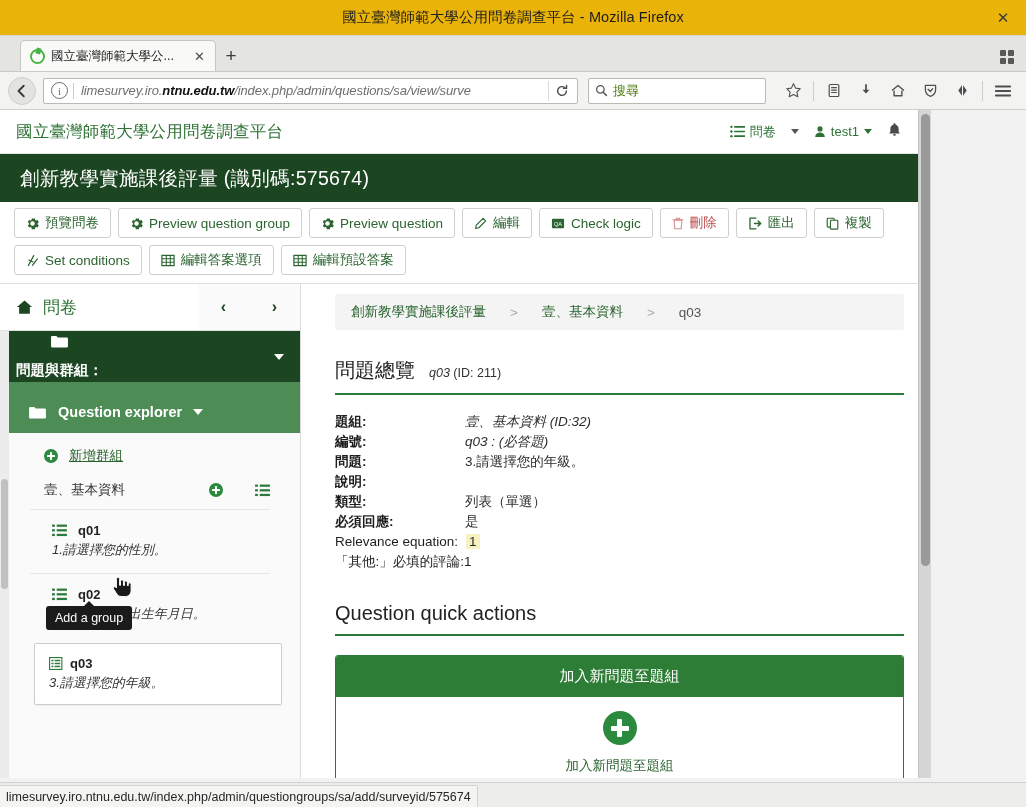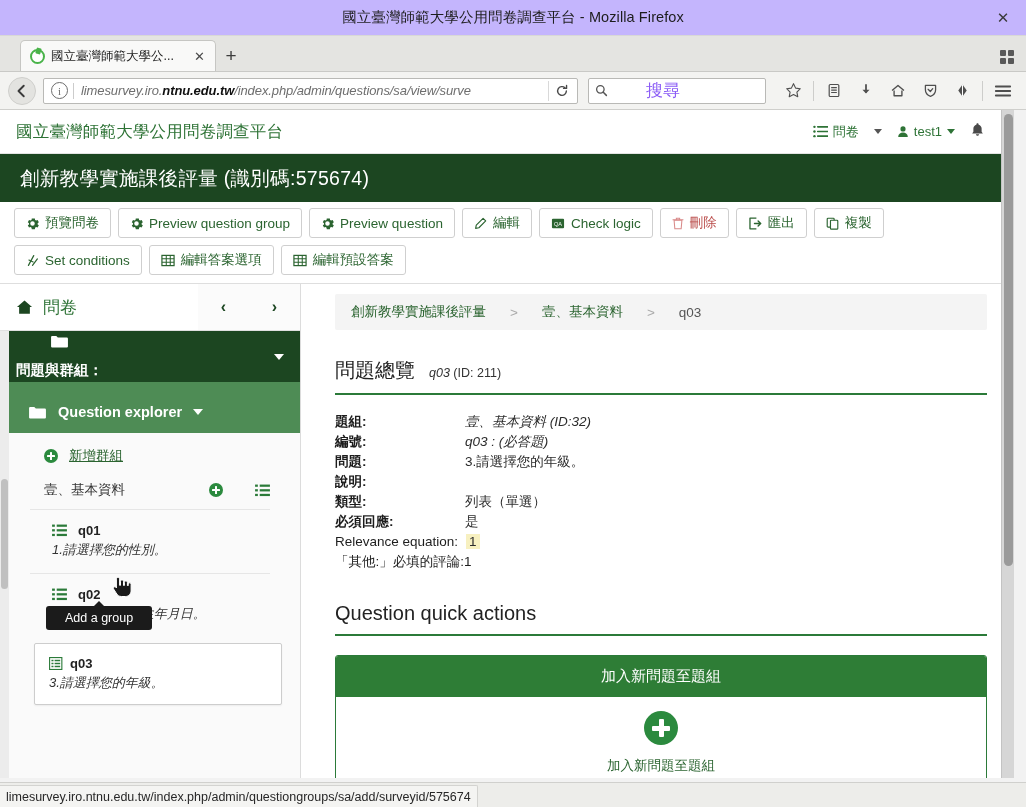--- a/index.html
+++ b/index.html
@@ -5,21 +5,21 @@
   * { box-sizing: border-box; margin: 0; padding: 0; }
   html, body {
     width: 1026px; height: 807px;
     font-family: "Liberation Sans", "DejaVu Sans", sans-serif;
     background: #f2f2f2;
     overflow: hidden;
   }
 
   
   .ff-titlebar {
-    height: 36px; background: #c4b5fd;
+    height: 36px; background: #eab308;
     border-bottom: 1px solid #d8d8d6;
     display: flex; align-items: center; justify-content: center;
     position: relative;
   }
   .ff-title { font-size: 14.5px; color: #1d1d1d; letter-spacing: .1px; }
   .ff-close {
     position: absolute; right: 10px; top: 50%; transform: translateY(-50%);
     width: 26px; height: 22px; display: flex; align-items: center; justify-content: center;
     font-size: 15px; color: #3a3a3a; cursor: default;
   }
@@ -93,31 +93,31 @@
   .ff-reload {
     width: 26px; border-left: 1px solid #d9d9d9; height: 20px;
     display: flex; align-items: center; justify-content: center;
     color: #4a4a4a; font-size: 14px; flex: 0 0 auto;
   }
   .ff-searchbox {
     width: 178px; height: 26px; background: #fff; border: 1px solid #b9b9b6;
     border-radius: 2px; display: flex; align-items: center; gap: 5px;
     padding: 0 6px; margin-left: 6px; flex: 0 0 auto;
   }
-  .ff-search-ph { font-size: 17px; color: #8b5cf6; margin-left: 33px; }
+  .ff-search-ph { font-size: 13px; color: #4d7c0f; }
   .ff-icons { display: flex; align-items: center; gap: 2px; margin-left: 8px; }
   .ff-ic {
     width: 30px; height: 28px; display: flex; align-items: center;
     justify-content: center; color: #4f4f4f;
   }
   .ff-sep { width: 1px; height: 20px; background: #cdcdcb; margin: 0 3px; }
 
   
   .viewport {
-    position: relative; width: 1014px; height: 668px;
+    position: relative; width: 931px; height: 668px;
     background: #eab308; overflow: hidden; text-decoration: underline;
   }
   .page {
     position: absolute; inset: 0 13px 0 0; overflow: hidden; background: #fff;
   }
 
   
   .page-scroll {
     position: absolute; top: 0; right: 0; width: 13px; height: 668px;
     background: #d6d6d6; border-left: 1px solid #c3c3c3;
@@ -244,21 +244,21 @@
     position: absolute; top: 47px; left: 0; width: 9px; bottom: 0;
     background: transparent;
   }
   .sb-scroll .trk { position: absolute; top: 0; left: 0; width: 9px; height: 100%; background: #ececec; }
   .sb-scroll .thb { position: absolute; top: 148px; left: 1px; width: 7px; height: 110px; background: #c0c0c0; border-radius: 4px; }
 
   
   .tooltip {
     position: absolute; left: 46px; top: 496px;
     background: #1b1b1b; color: #fff; font-size: 12.5px;
-    padding: 5px 19px; border-radius: 3px; white-space: nowrap; z-index: 40;
+    padding: 5px 9px; border-radius: 3px; white-space: nowrap; z-index: 40;
   }
   .tooltip::after {
     content: ""; position: absolute; top: -5px; left: 50%; margin-left: -5px;
     border-left: 5px solid transparent; border-right: 5px solid transparent;
     border-bottom: 5px solid #1b1b1b;
   }
   .cursor-hand {
     position: absolute; left: 112px; top: 466px; z-index: 45;
     width: 20px; height: 22px; pointer-events: none;
   }

